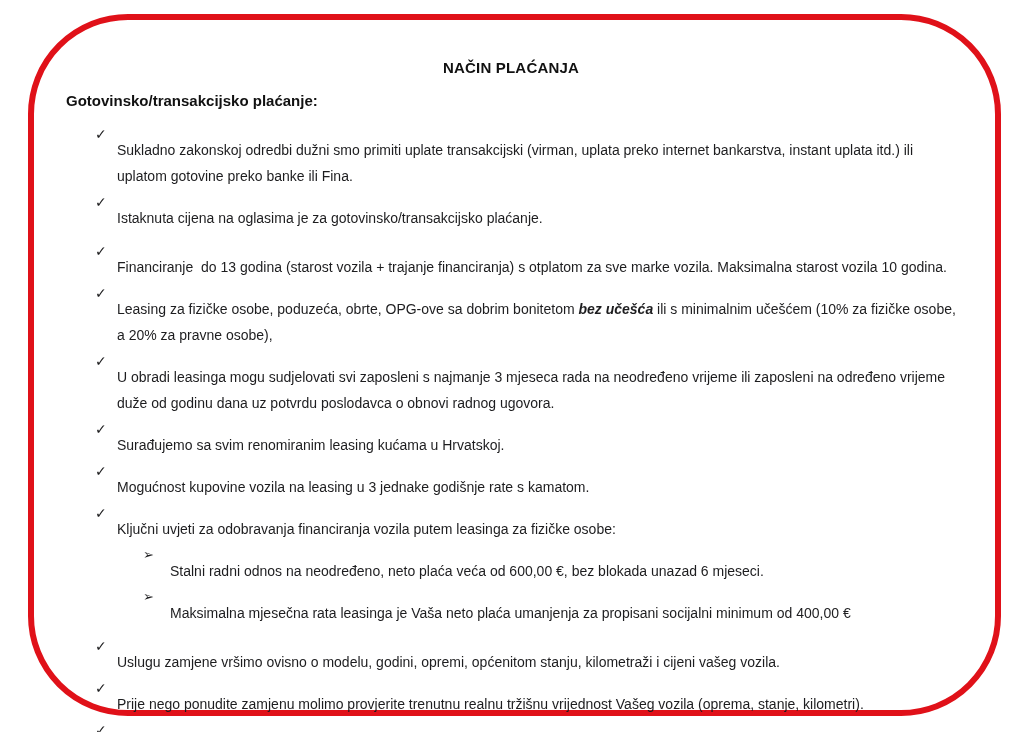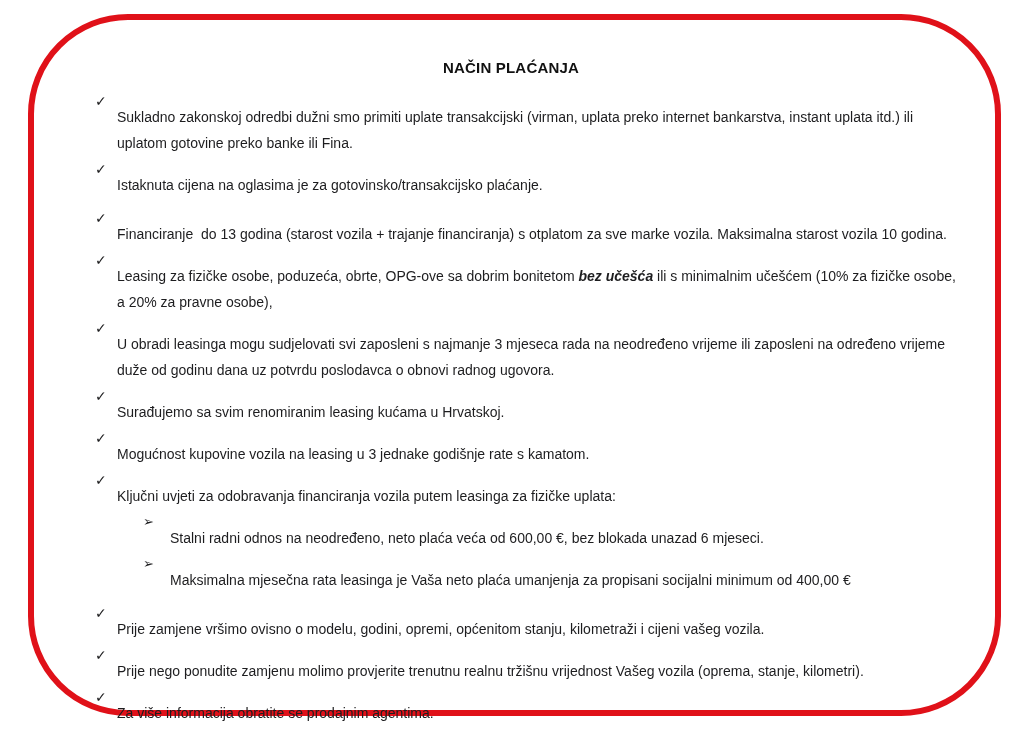--- a/index.html
+++ b/index.html
@@ -75,20 +75,21 @@
   .b { font-weight: 700; font-style: italic; }
 </style>
 </head>
 <body style="color: rgb(29, 29, 31);">
 
 <div class="page">
   <div class="frame" style="border-color: rgb(224, 17, 25);"></div>
   <div class="content">
     <div class="title">NAČIN PLAĆANJA</div>
     <div id="sections">
+        <div class="heading">Gotovinsko/transakcijsko plaćanje:</div>
         <ul class="bullets">
           <li class="bullet">
             <div class="row">
               <span class="marker">✓</span>
               <span class="text"><span>Sukladno zakonskoj odredbi dužni smo primiti uplate transakcijski (virman, uplata preko internet bankarstva, instant uplata itd.) ili uplatom gotovine preko banke ili Fina.</span></span>
             </div>
           </li>
           <li class="bullet">
             <div class="row">
               <span class="marker">✓</span>
@@ -123,21 +124,21 @@
           </li>
           <li class="bullet">
             <div class="row">
               <span class="marker">✓</span>
               <span class="text"><span>Mogućnost kupovine vozila na leasing u 3 jednake godišnje rate s kamatom.</span></span>
             </div>
           </li>
           <li class="bullet">
             <div class="row">
               <span class="marker">✓</span>
-              <span class="text"><span>Ključni uvjeti za odobravanja financiranja vozila putem leasinga za fizičke uplata:</span></span>
+              <span class="text"><span>Ključni uvjeti za odobravanja financiranja vozila putem leasinga za fizičke osobe:</span></span>
             </div>
             <ul class="subs">
               <li class="sub-bullet">
                 <div class="row">
                   <span class="marker">➢</span>
                   <span class="text"><span>Stalni radni odnos na neodređeno, neto plaća veća od 600,00 €, bez blokada unazad 6 mjeseci.</span></span>
                 </div>
               </li>
               <li class="sub-bullet">
                 <div class="row">
@@ -145,21 +146,21 @@
                   <span class="text"><span>Maksimalna mjesečna rata leasinga je Vaša neto plaća umanjenja za propisani socijalni minimum od 400,00 €</span></span>
                 </div>
               </li>
             </ul>
           </li>
         </ul>
         <ul class="bullets">
           <li class="bullet">
             <div class="row">
               <span class="marker">✓</span>
-              <span class="text"><span>Prije zamjene vršimo ovisno o modelu, godini, opremi, općenitom stanju, kilometraži i cijeni vašeg vozila.</span></span>
+              <span class="text"><span>Uslugu zamjene vršimo ovisno o modelu, godini, opremi, općenitom stanju, kilometraži i cijeni vašeg vozila.</span></span>
             </div>
           </li>
           <li class="bullet">
             <div class="row">
               <span class="marker">✓</span>
               <span class="text"><span>Prije nego ponudite zamjenu molimo provjerite trenutnu realnu tržišnu vrijednost Vašeg vozila (oprema, stanje, kilometri).</span></span>
             </div>
           </li>
           <li class="bullet">
             <div class="row">

